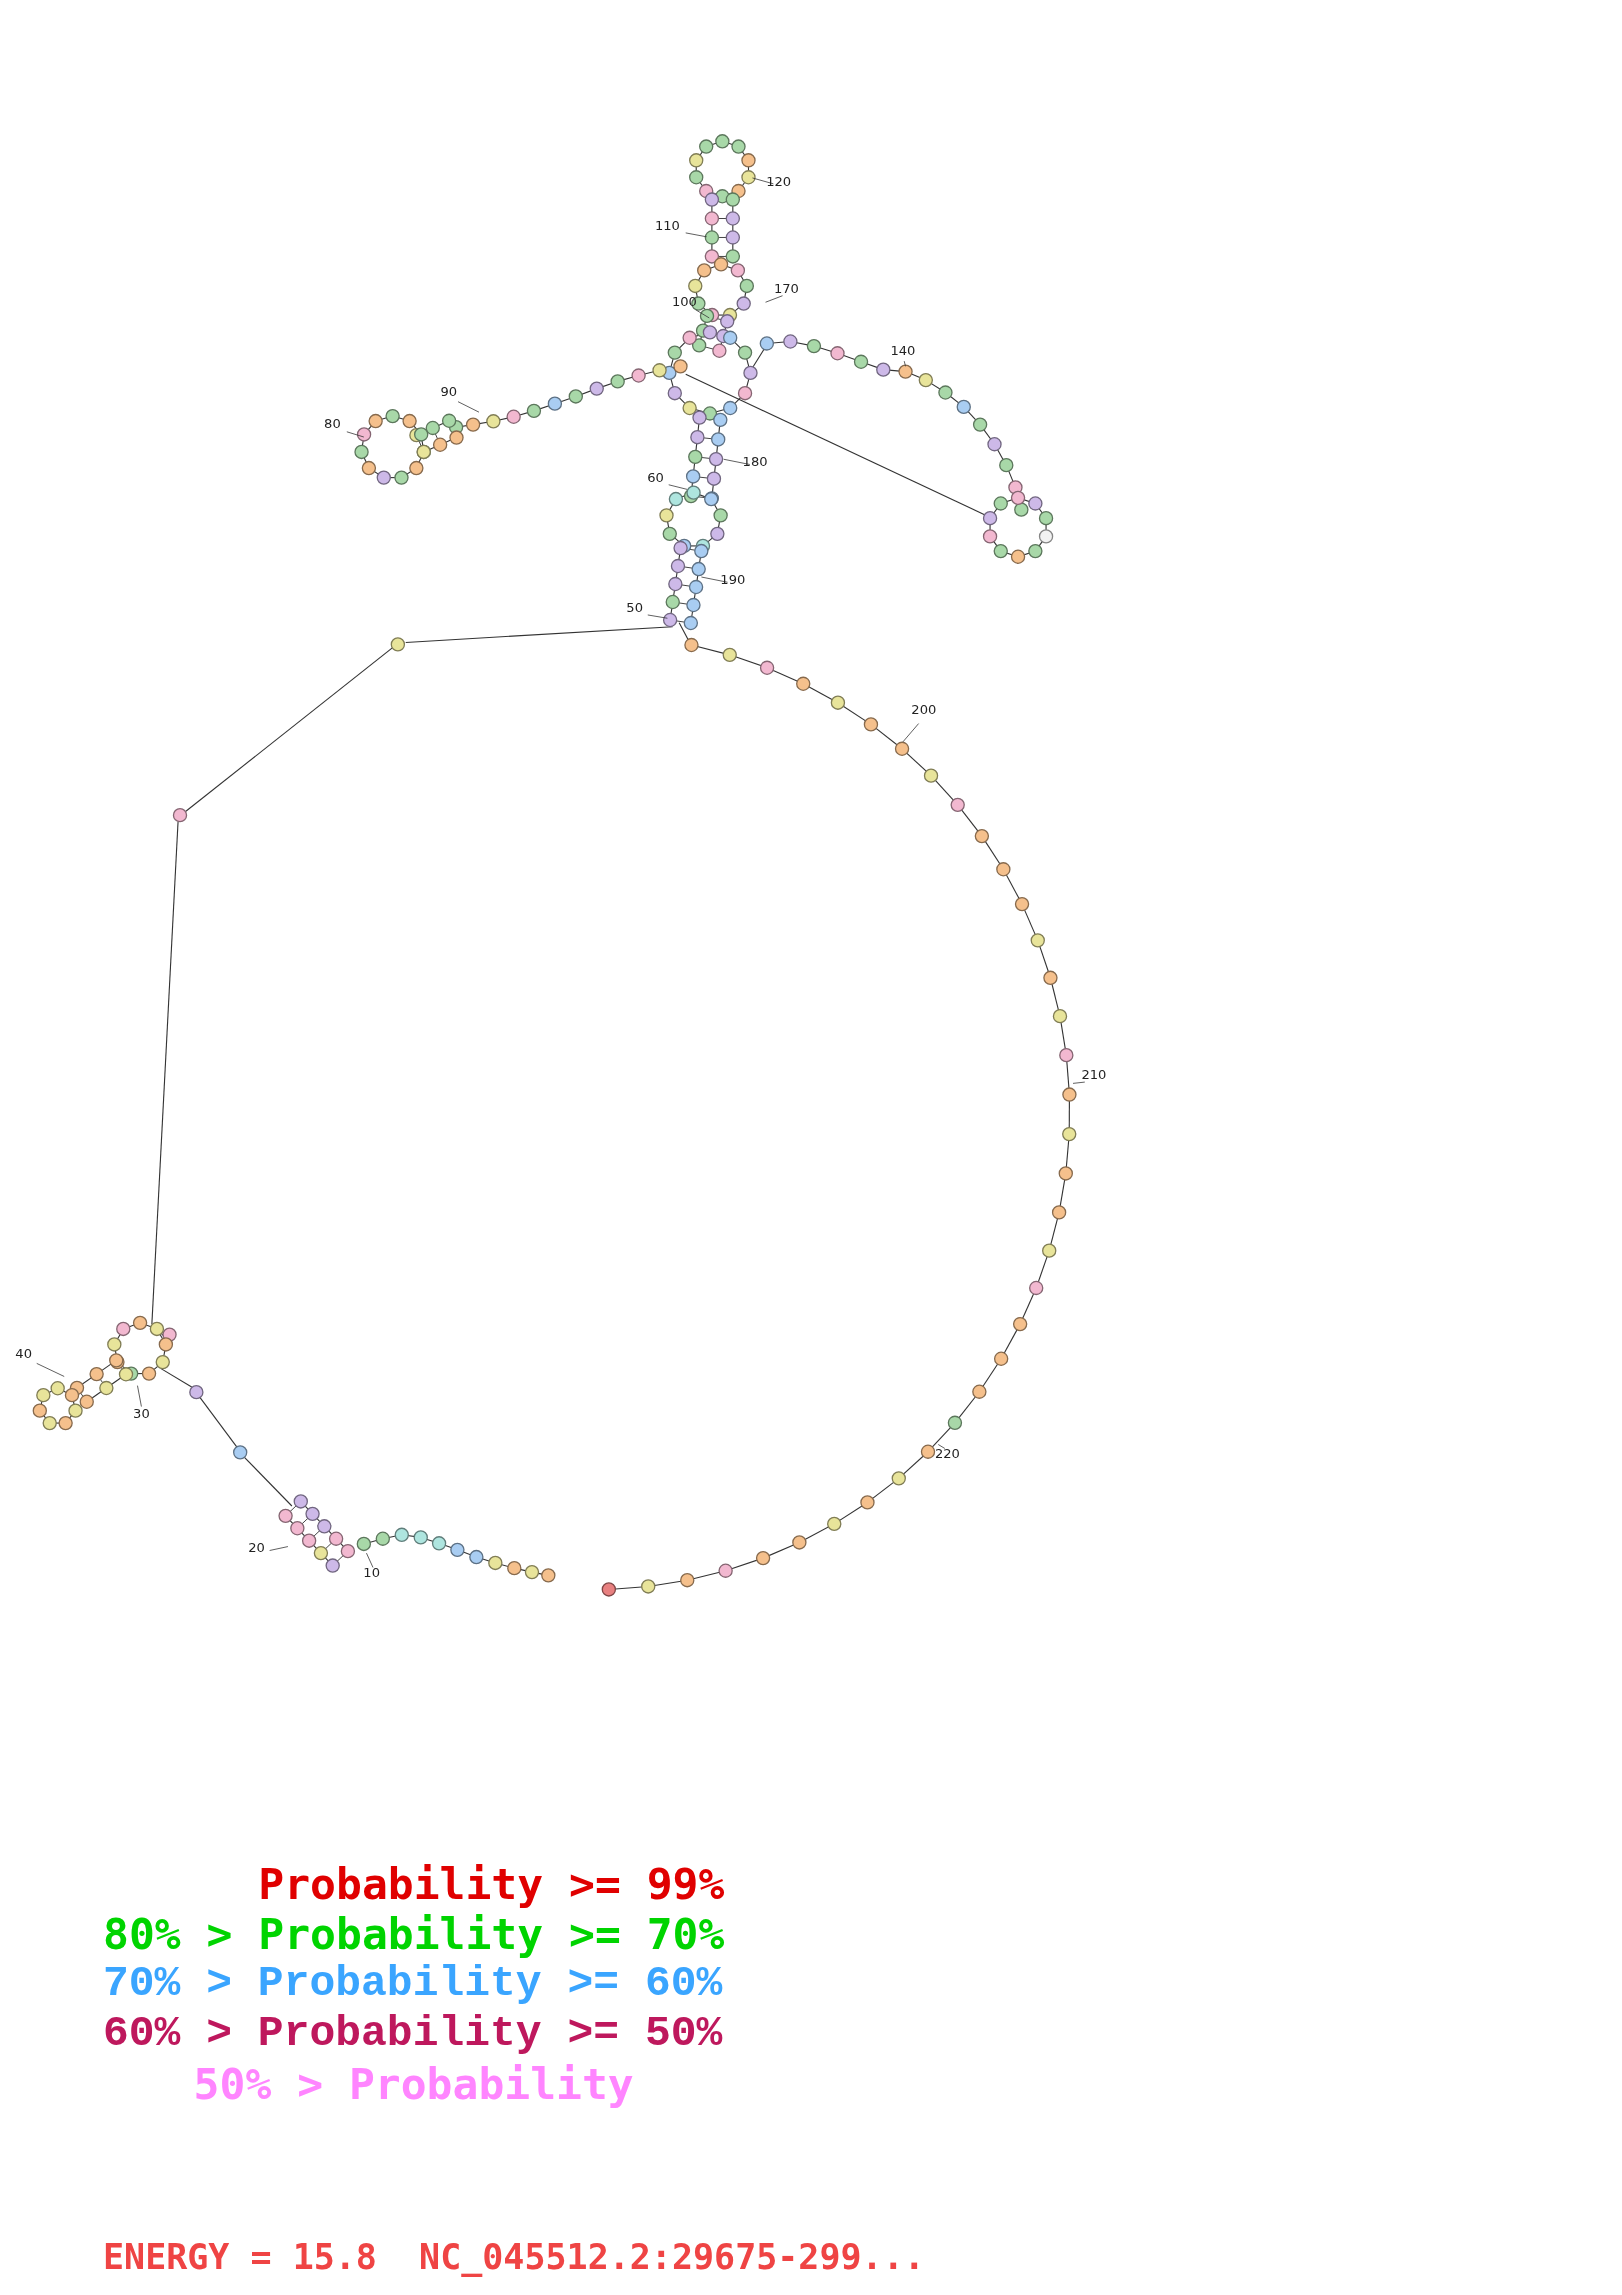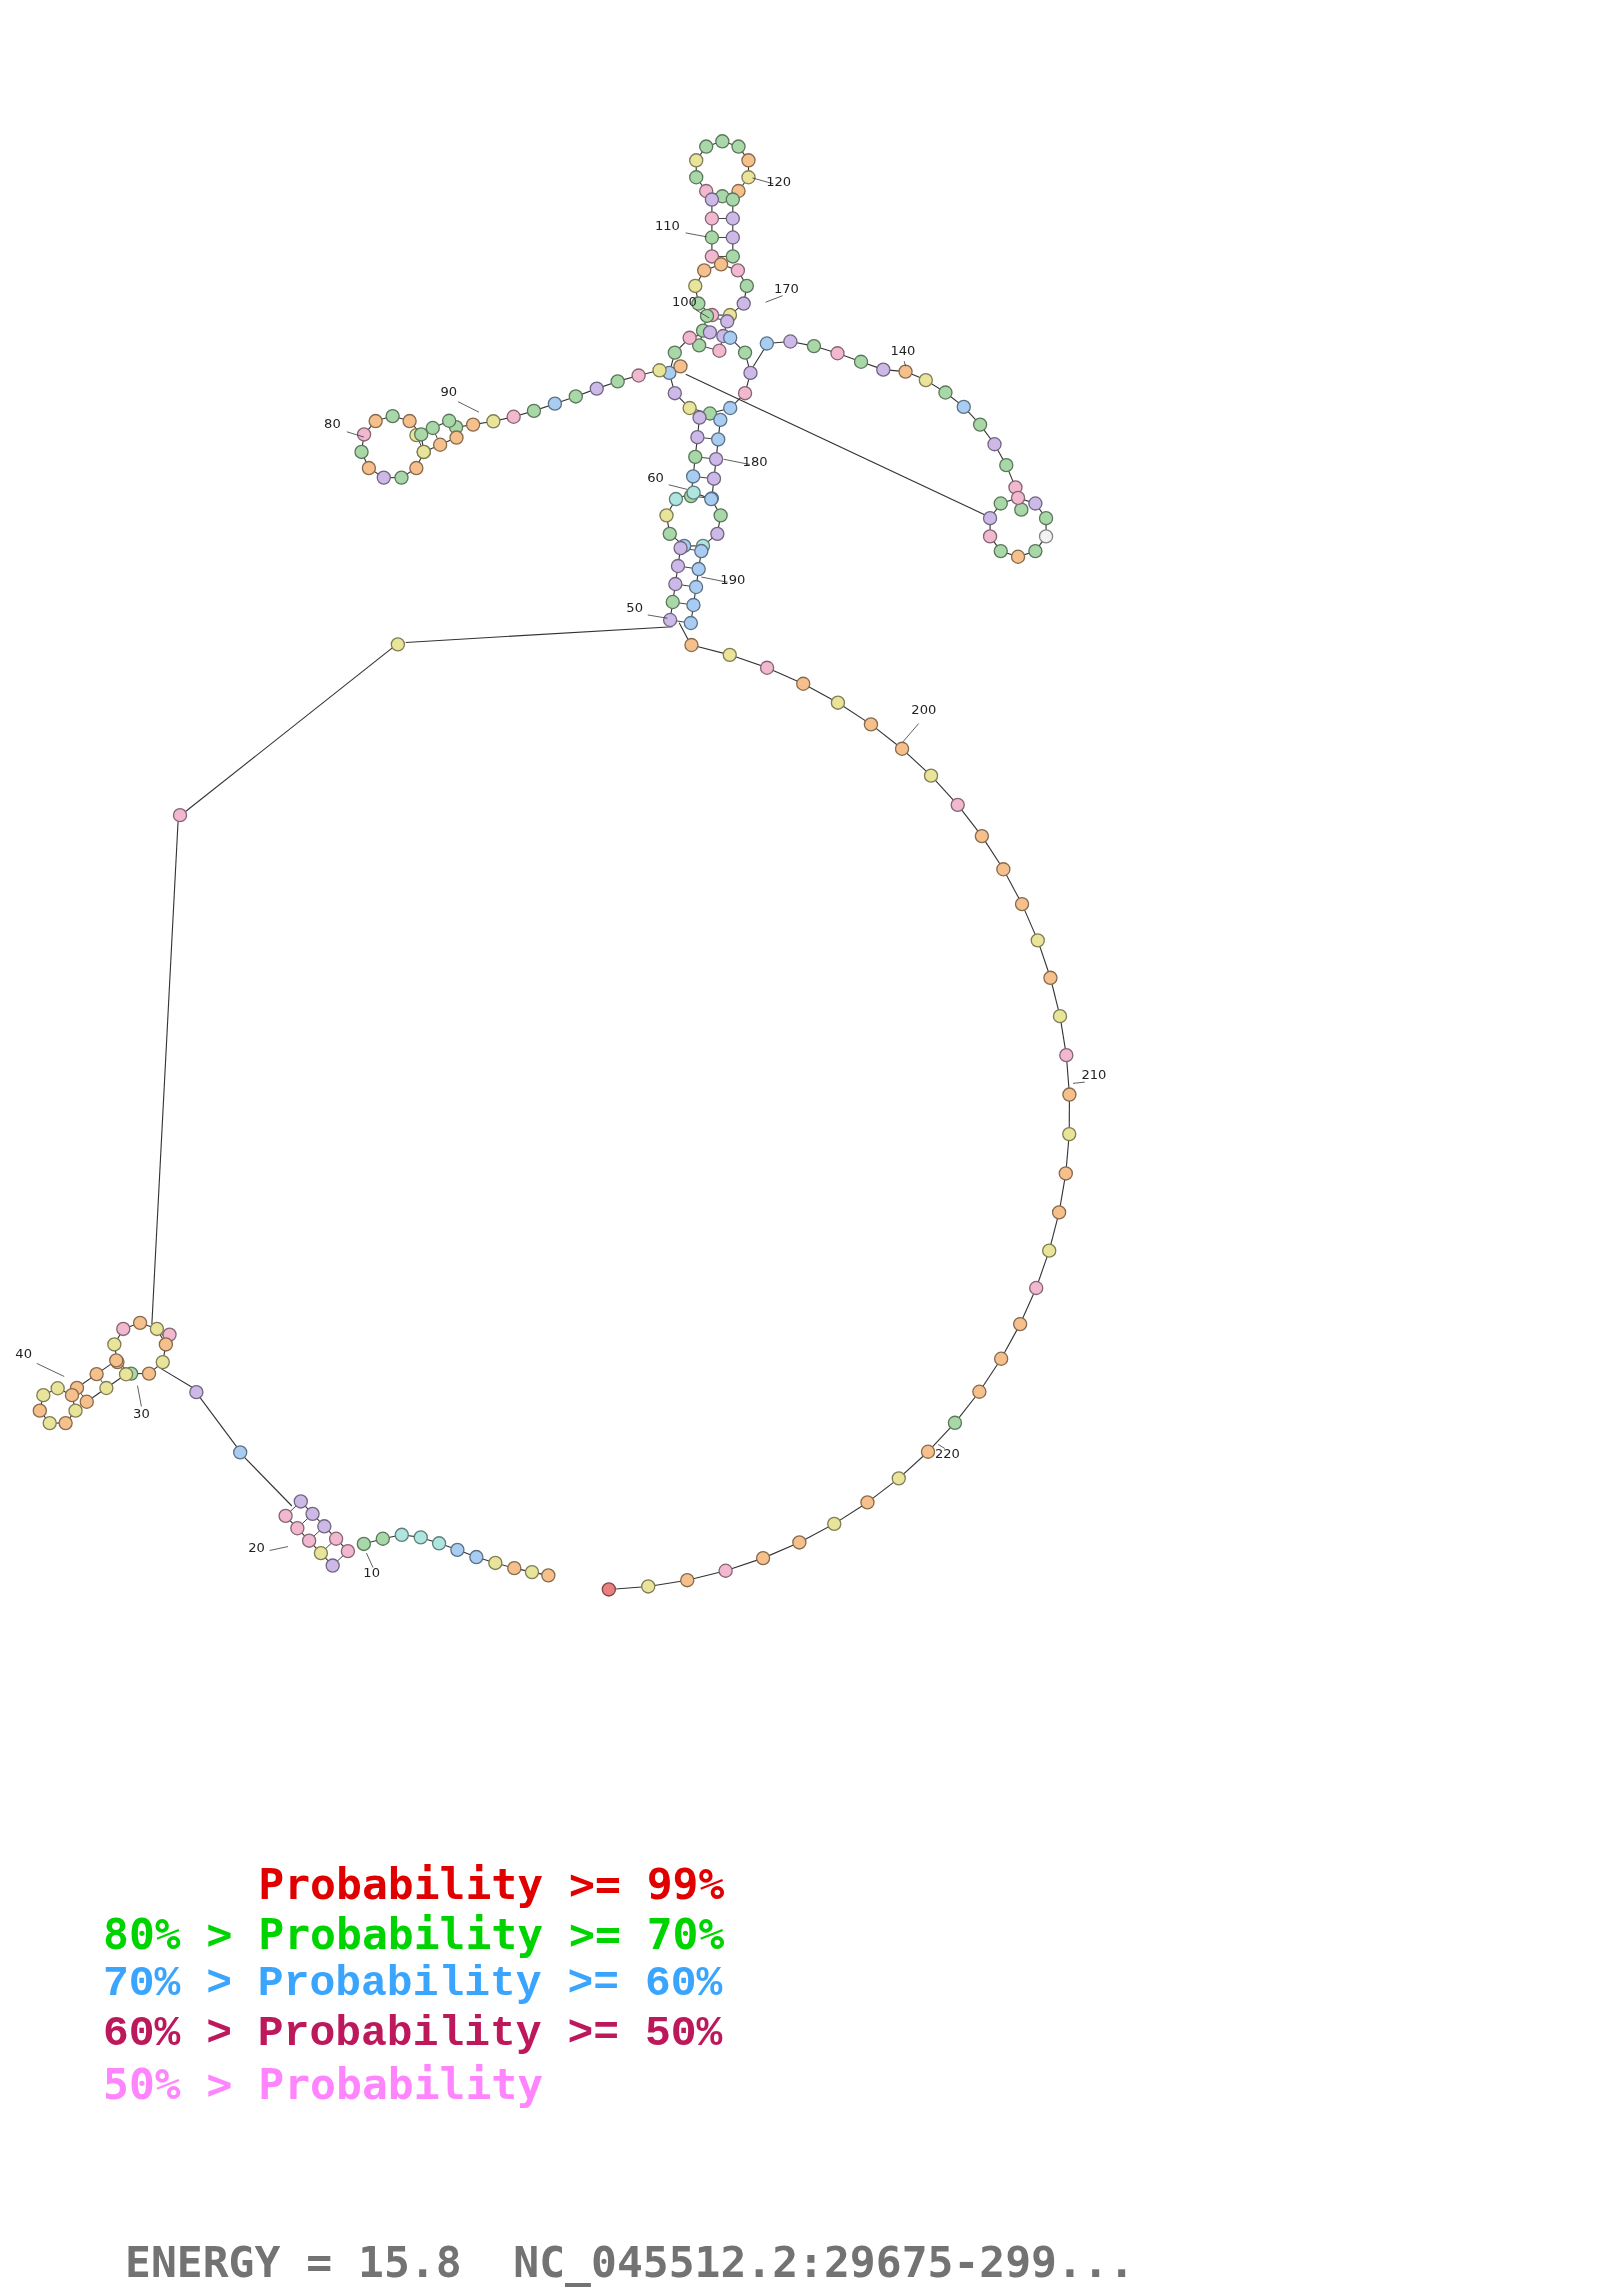--- a/index.html
+++ b/index.html
@@ -2,23 +2,23 @@
 <html style="font-size:10.5px"><head>
 <meta charset="utf-8">
 <style>
   html,body{margin:0;padding:0;background:#ffffff;}
   body{position:relative;width:1622px;height:2295px;overflow:hidden;
        font-family:"DejaVu Sans Mono",monospace;}
   svg.plot{position:absolute;left:0;top:0;}
   .legend{position:absolute;left:103px;top:1830px;}
   .legend-line{font-family:"DejaVu Sans Mono",monospace;font-weight:bold;
                font-size:43px;line-height:50px;white-space:pre;}
-  .energy{position:absolute;left:103px;top:2237px;color:#737373;
+  .energy{position:absolute;left:103px;top:2237px;color:#ef4444;
           font-family:"DejaVu Sans Mono",monospace;font-weight:bold;
-          font-size:43px;white-space:pre;margin-left:22px;}
+          font-size:35px;white-space:pre;}
 </style>
 </head>
 <body>
 
 <svg class="plot" width="1622" height="2295" viewBox="0 0 2479 3508">
     <line x1="1104" y1="216" x2="1128.6869805962838" y2="224.0212862362522" stroke="#333" stroke-width="1.7"></line>
     <line x1="1128.6869805962838" y1="224.0212862362522" x2="1143.9443736843964" y2="245.0212862362522" stroke="#333" stroke-width="1.7"></line>
     <line x1="1143.9443736843964" y1="245.0212862362522" x2="1143.9443736843964" y2="270.9787137637478" stroke="#333" stroke-width="1.7"></line>
     <line x1="1143.9443736843964" y1="270.9787137637478" x2="1128.6869805962838" y2="291.9787137637478" stroke="#333" stroke-width="1.7"></line>
     <line x1="1128.6869805962838" y1="291.9787137637478" x2="1104" y2="300" stroke="#333" stroke-width="1.7"></line>
@@ -492,17 +492,17 @@
     <text x="392" y="2372" font-size="20" fill="#222" text-anchor="middle" font-family="DejaVu Sans, sans-serif">20</text>
     <line x1="570" y1="2396" x2="560" y2="2374" stroke="#333" stroke-width="1.2"></line>
     <text x="568" y="2410" font-size="20" fill="#222" text-anchor="middle" font-family="DejaVu Sans, sans-serif">10</text>
   </svg>
 
 <div class="legend">
     <div class="legend-line" style="color: rgb(224, 0, 0); margin-top: 29px;">      Probability &gt;= 99%</div>
     <div class="legend-line" style="color: rgb(0, 212, 0);">80% &gt; Probability &gt;= 70%</div>
     <div class="legend-line" style="color: rgb(58, 165, 255); font-family: Liberation Mono, monospace;">70% &gt; Probability &gt;= 60%</div>
     <div class="legend-line" style="color: #be185d; font-family: Liberation Mono, monospace;">60% &gt; Probability &gt;= 50%</div>
-    <div class="legend-line" style="color: rgb(255, 133, 255);">50% &gt; Probability</div>
+    <div class="legend-line" style="color: rgb(255, 133, 255); text-align: center;">50% &gt; Probability</div>
   </div>
 
 <div class="energy">ENERGY = 15.8  NC_045512.2:29675-299...</div>
 
 
 </body></html>

